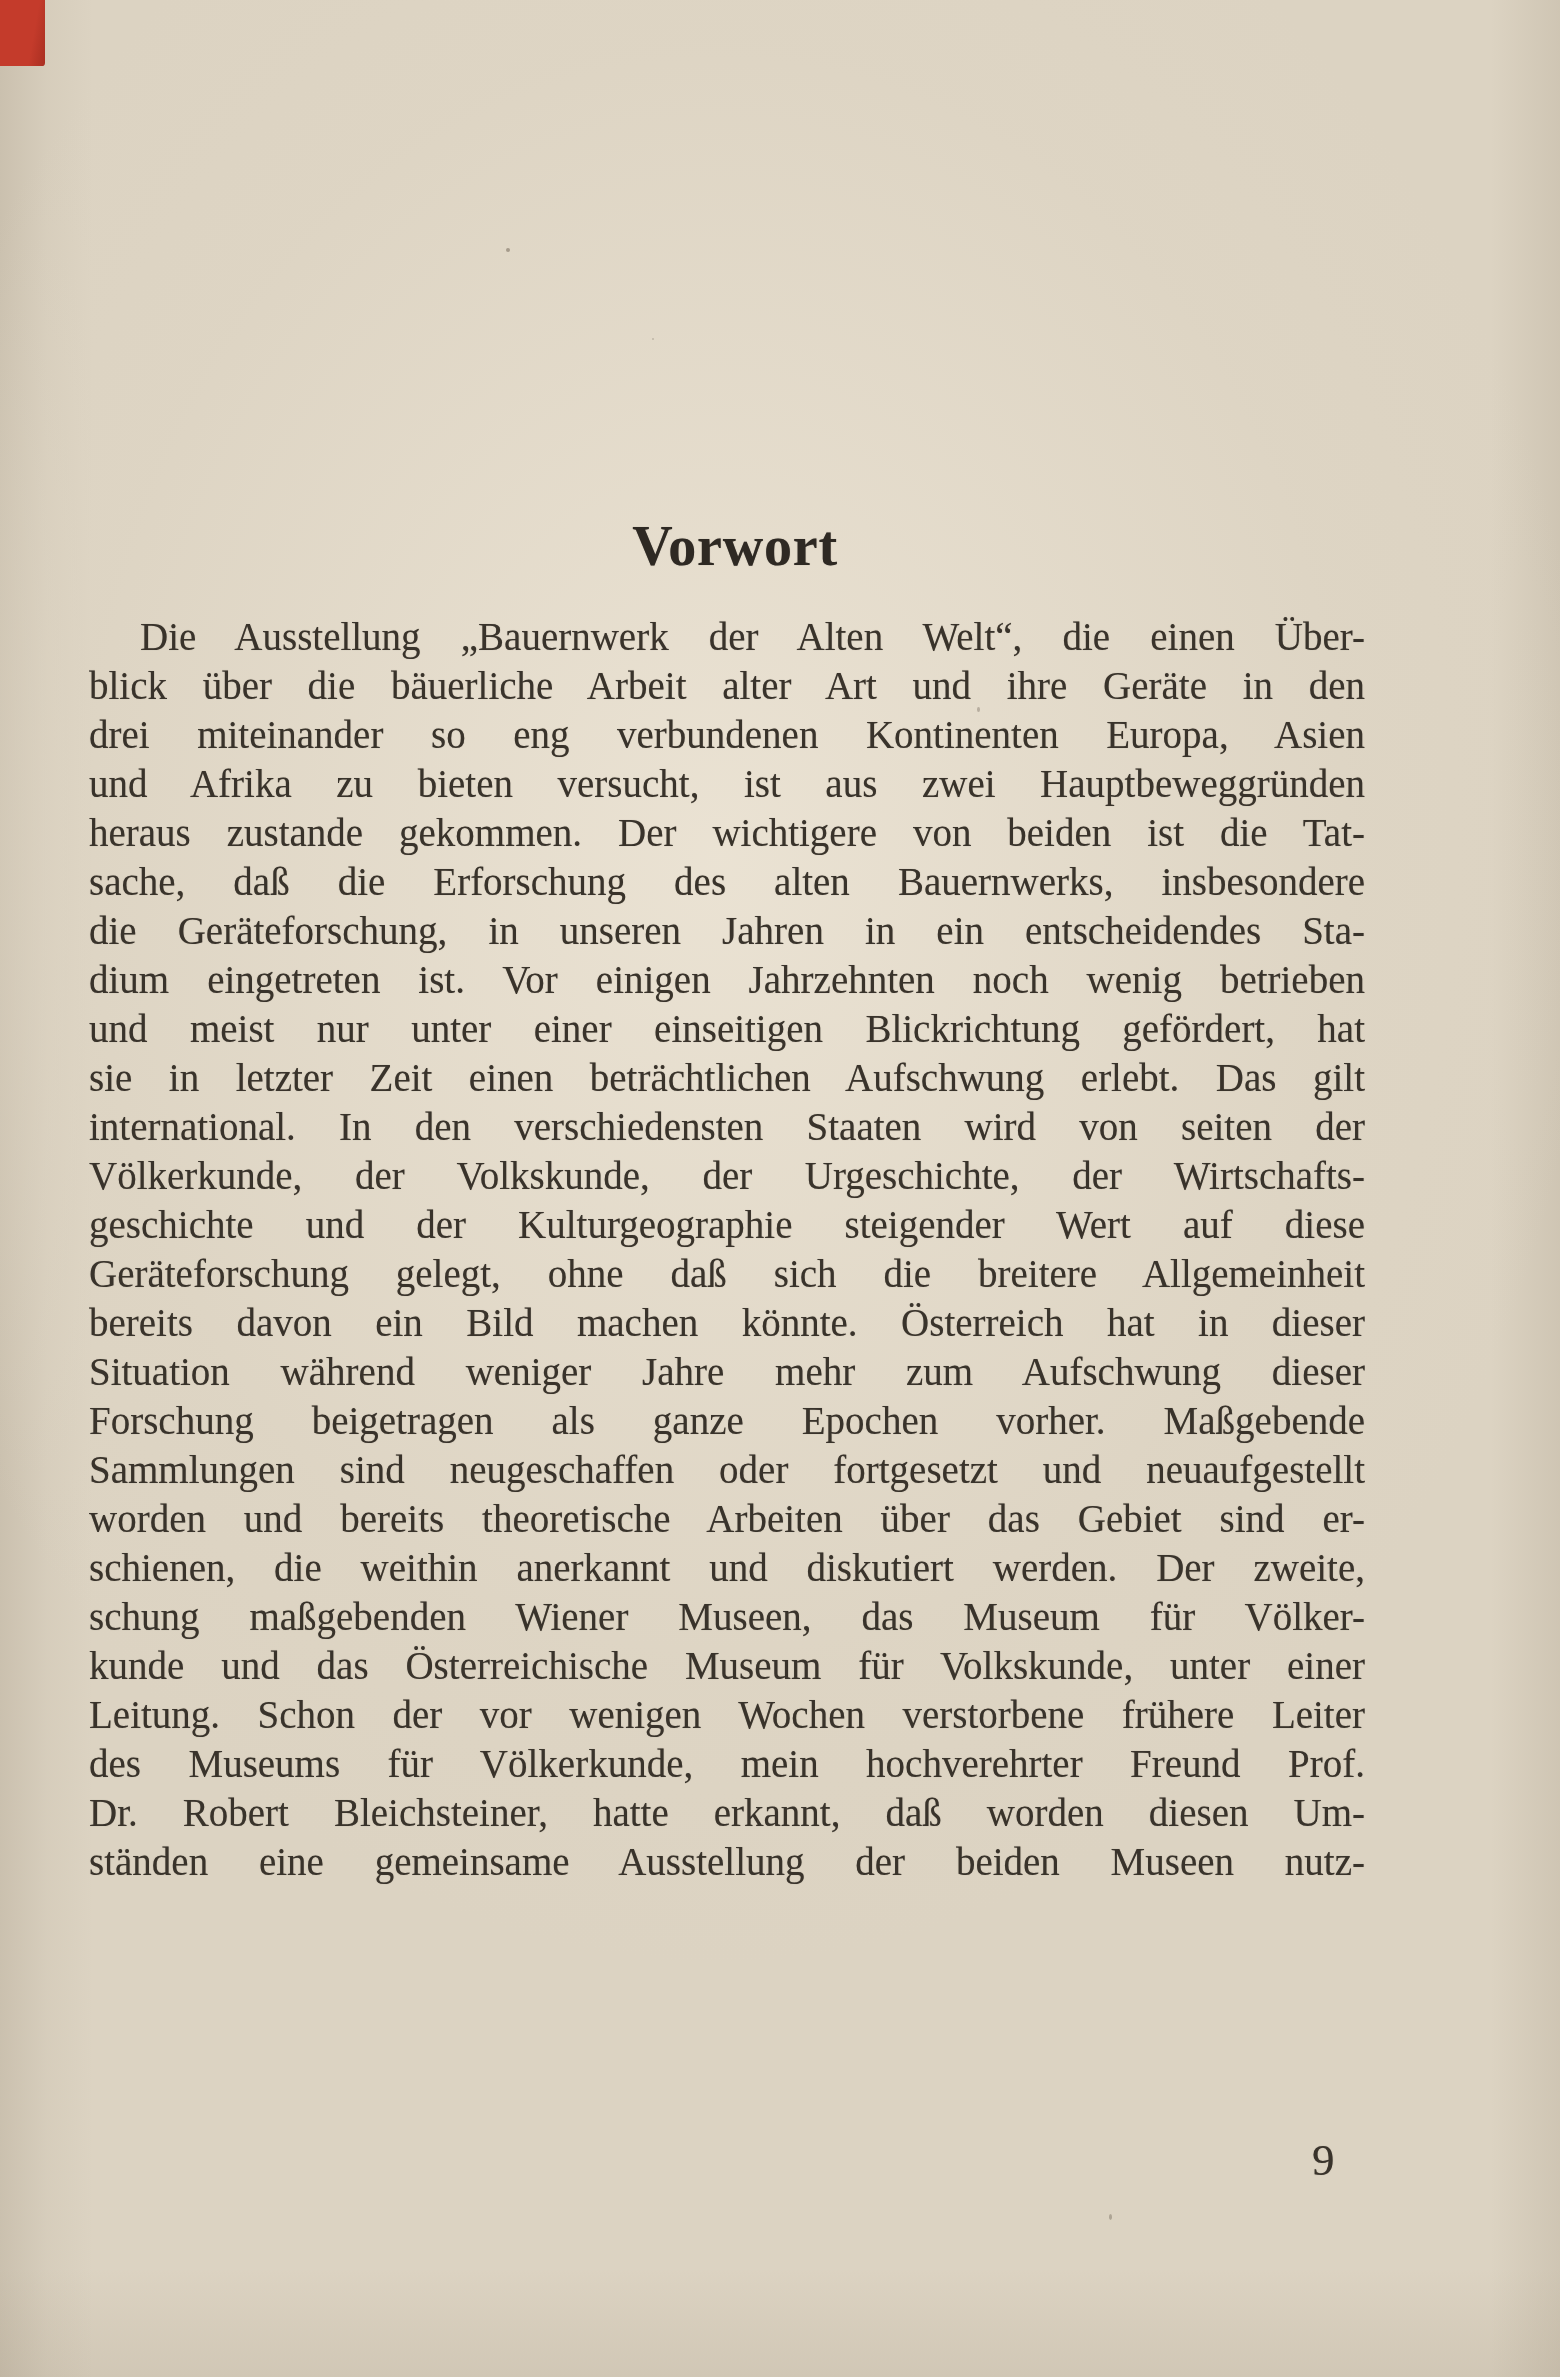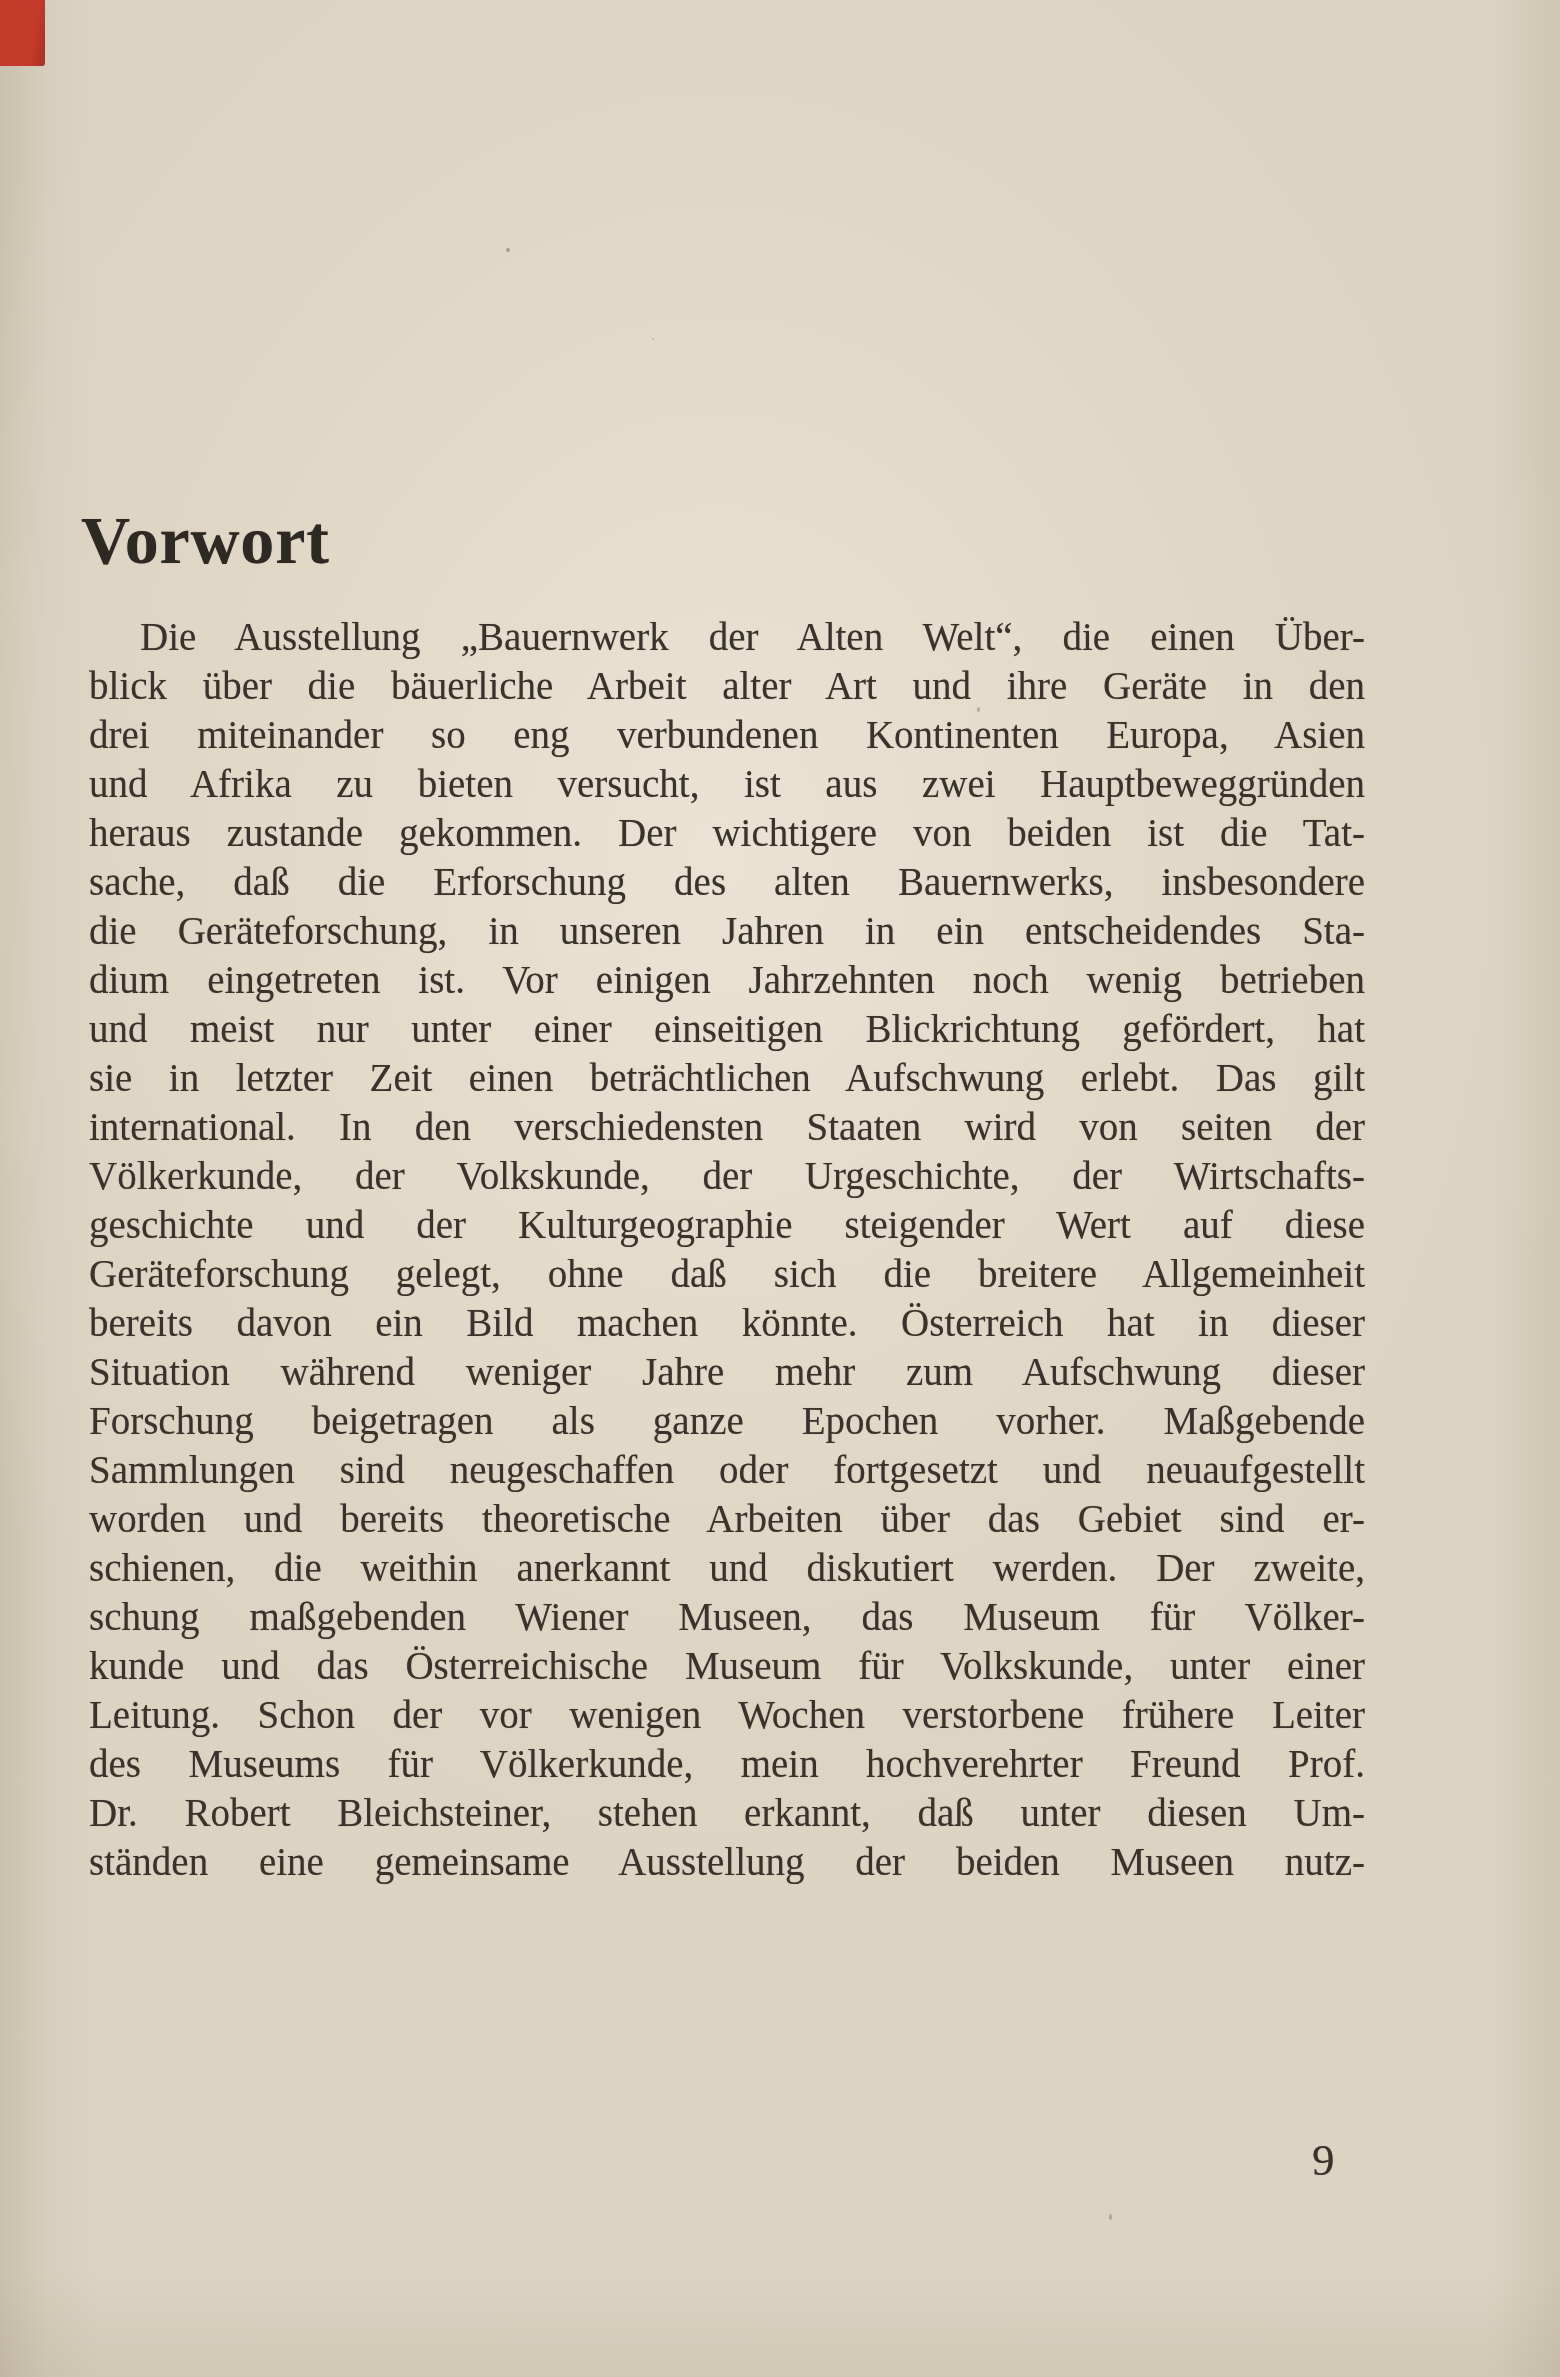--- a/index.html
+++ b/index.html
@@ -23,23 +23,23 @@
     position: absolute;
     left: 0; top: 0;
     width: 45px; height: 66px;
     background: linear-gradient(100deg, var(--red_mark, #c43b2b) 70%, #a92f22 100%);
     border-radius: 0 0 3.1px 0;
   }
   .title {
     position: absolute;
     left: 81px; top: 506px;
     width: 1284px;
-    margin: 0;
-    text-align: left;
-    font-size: 68px;
+    margin: 12px;
+    text-align: center;
+    font-size: 56px;
     font-weight: 700;
     line-height: 1;
     letter-spacing: 0.8px;
     color: var(--ink_title, #2e2923);
     text-shadow: 0 0 0.8px rgba(46,41,35,0.45);
   }
   .body-block {
     position: absolute;
     left: 81px; top: 612px;
     width: 1284px;
@@ -102,21 +102,21 @@
     <div class="line">bereits davon ein Bild machen könnte. Österreich hat in dieser</div>
     <div class="line">Situation während weniger Jahre mehr zum Aufschwung dieser</div>
     <div class="line">Forschung beigetragen als ganze Epochen vorher. Maßgebende</div>
     <div class="line">Sammlungen sind neugeschaffen oder fortgesetzt und neuaufgestellt</div>
     <div class="line">worden und bereits theoretische Arbeiten über das Gebiet sind er-</div>
     <div class="line">schienen, die weithin anerkannt und diskutiert werden. Der zweite,</div>
     <div class="line">schung maßgebenden Wiener Museen, das Museum für Völker-</div>
     <div class="line">kunde und das Österreichische Museum für Volkskunde, unter einer</div>
     <div class="line">Leitung. Schon der vor wenigen Wochen verstorbene frühere Leiter</div>
     <div class="line">des Museums für Völkerkunde, mein hochverehrter Freund Prof.</div>
-    <div class="line">Dr. Robert Bleichsteiner, stehen erkannt, daß unter diesen Um-</div>
+    <div class="line">Dr. Robert Bleichsteiner, hatte erkannt, daß worden diesen Um-</div>
     <div class="line">ständen eine gemeinsame Ausstellung der beiden Museen nutz-</div>
   </div>
 
   <div class="pagenum">9</div>
 
   <div class="speck s1"></div>
   <div class="speck s2"></div>
   <div class="speck s3"></div>
   <div class="speck s4"></div>
 </div>

